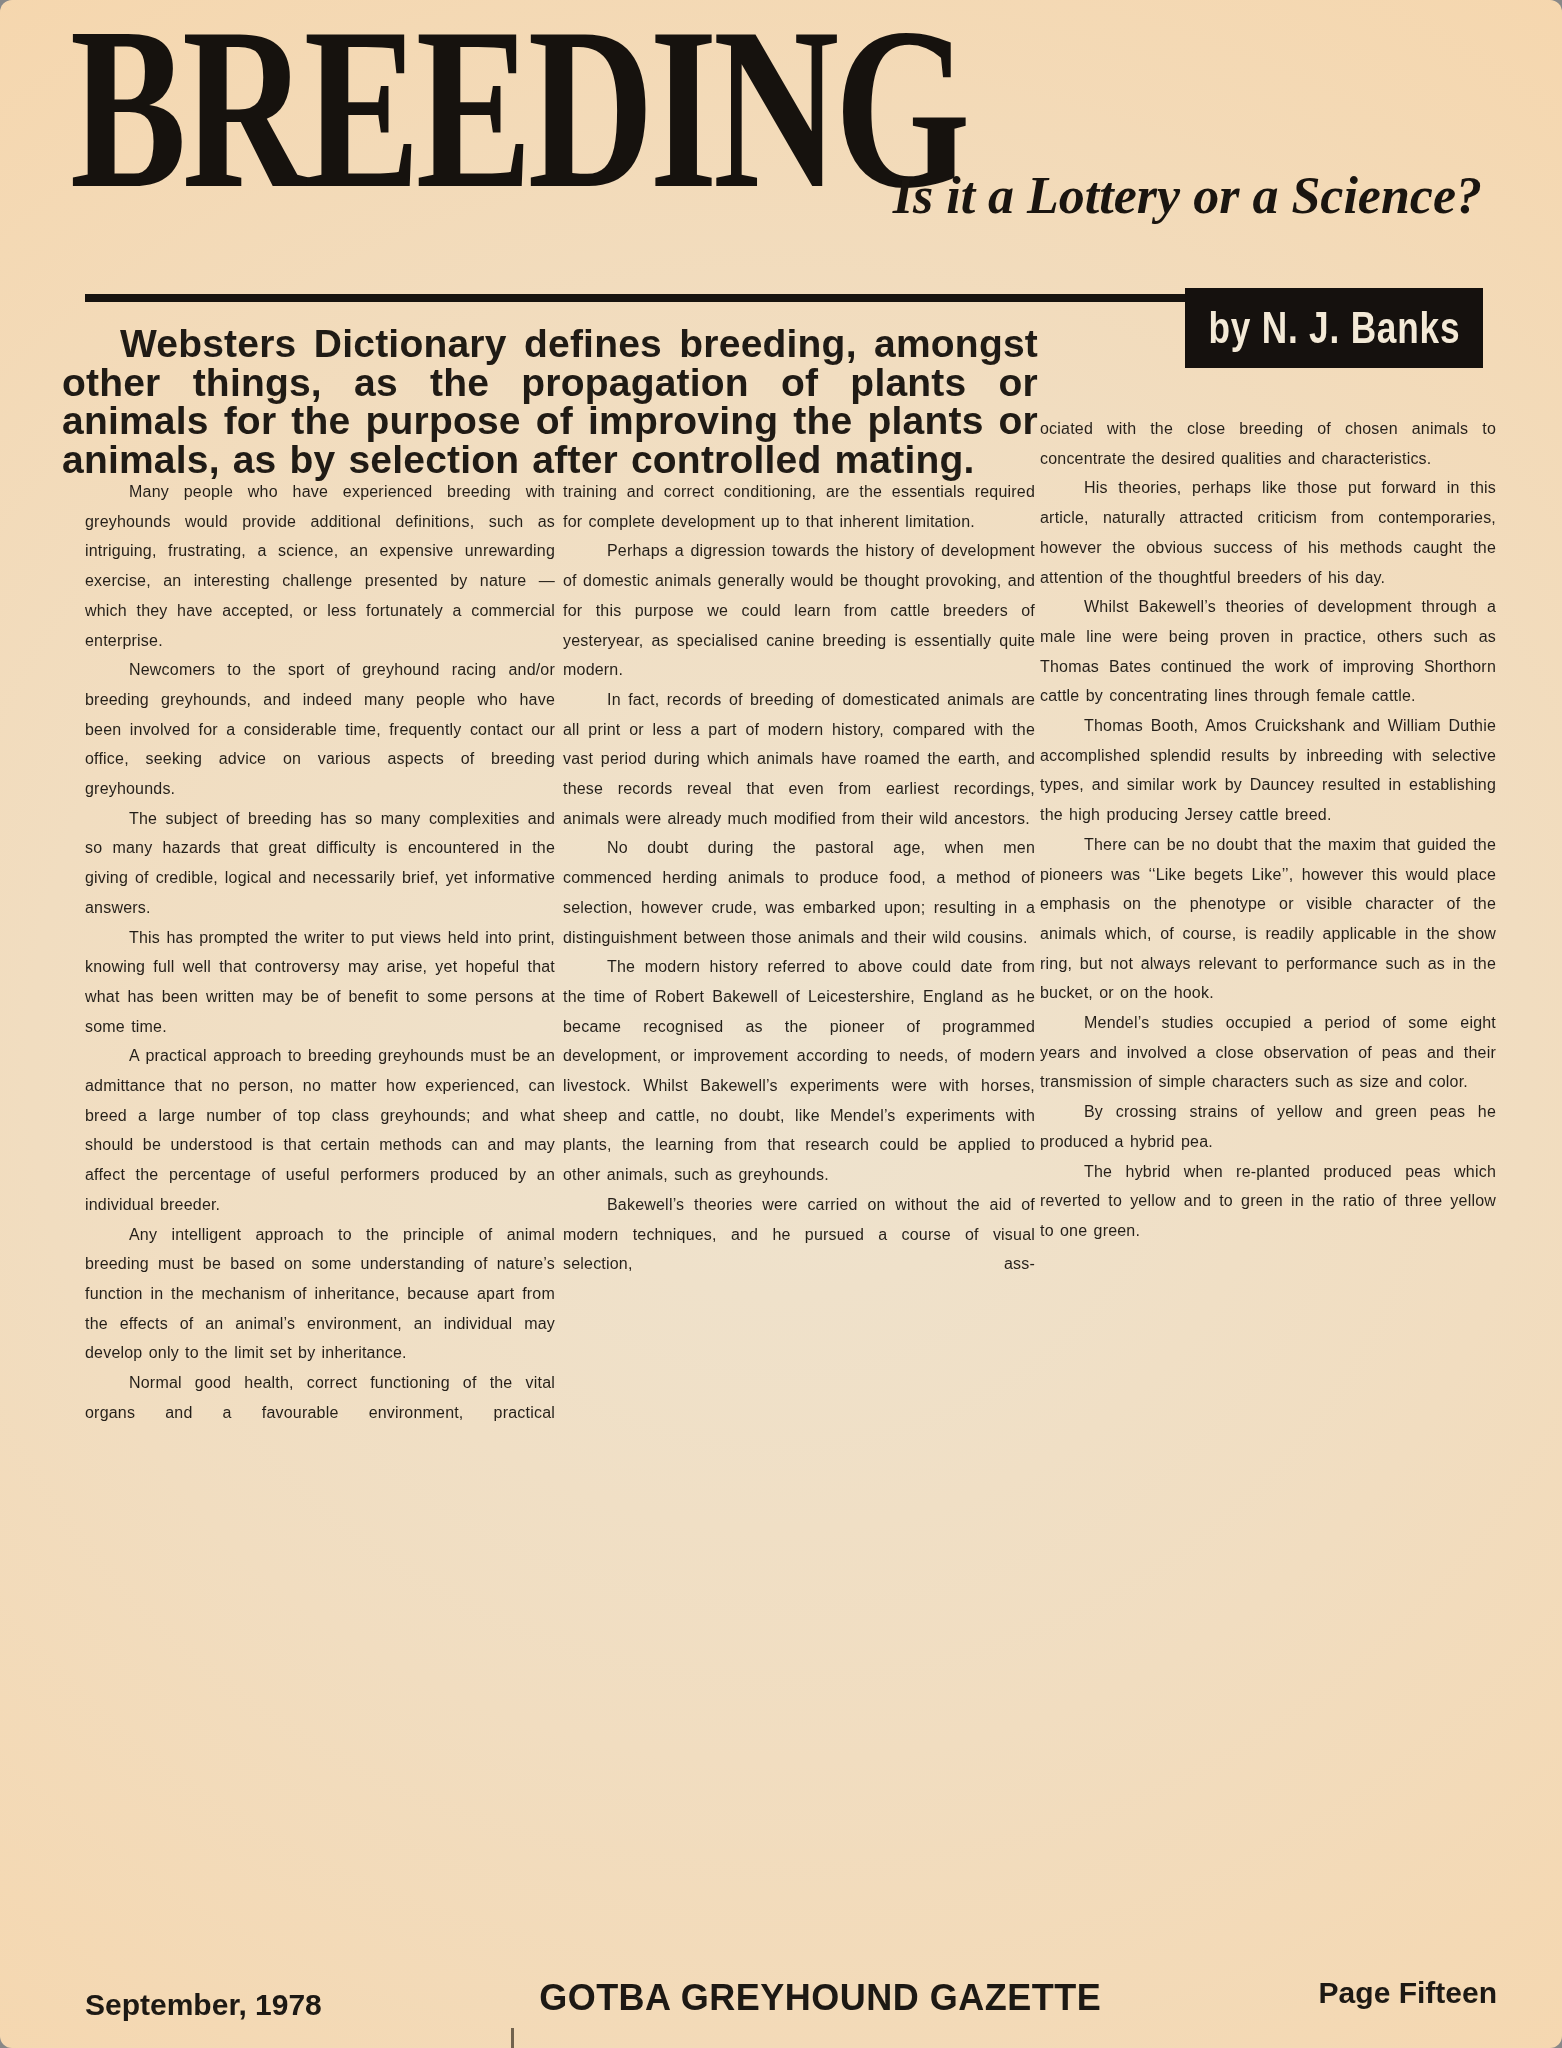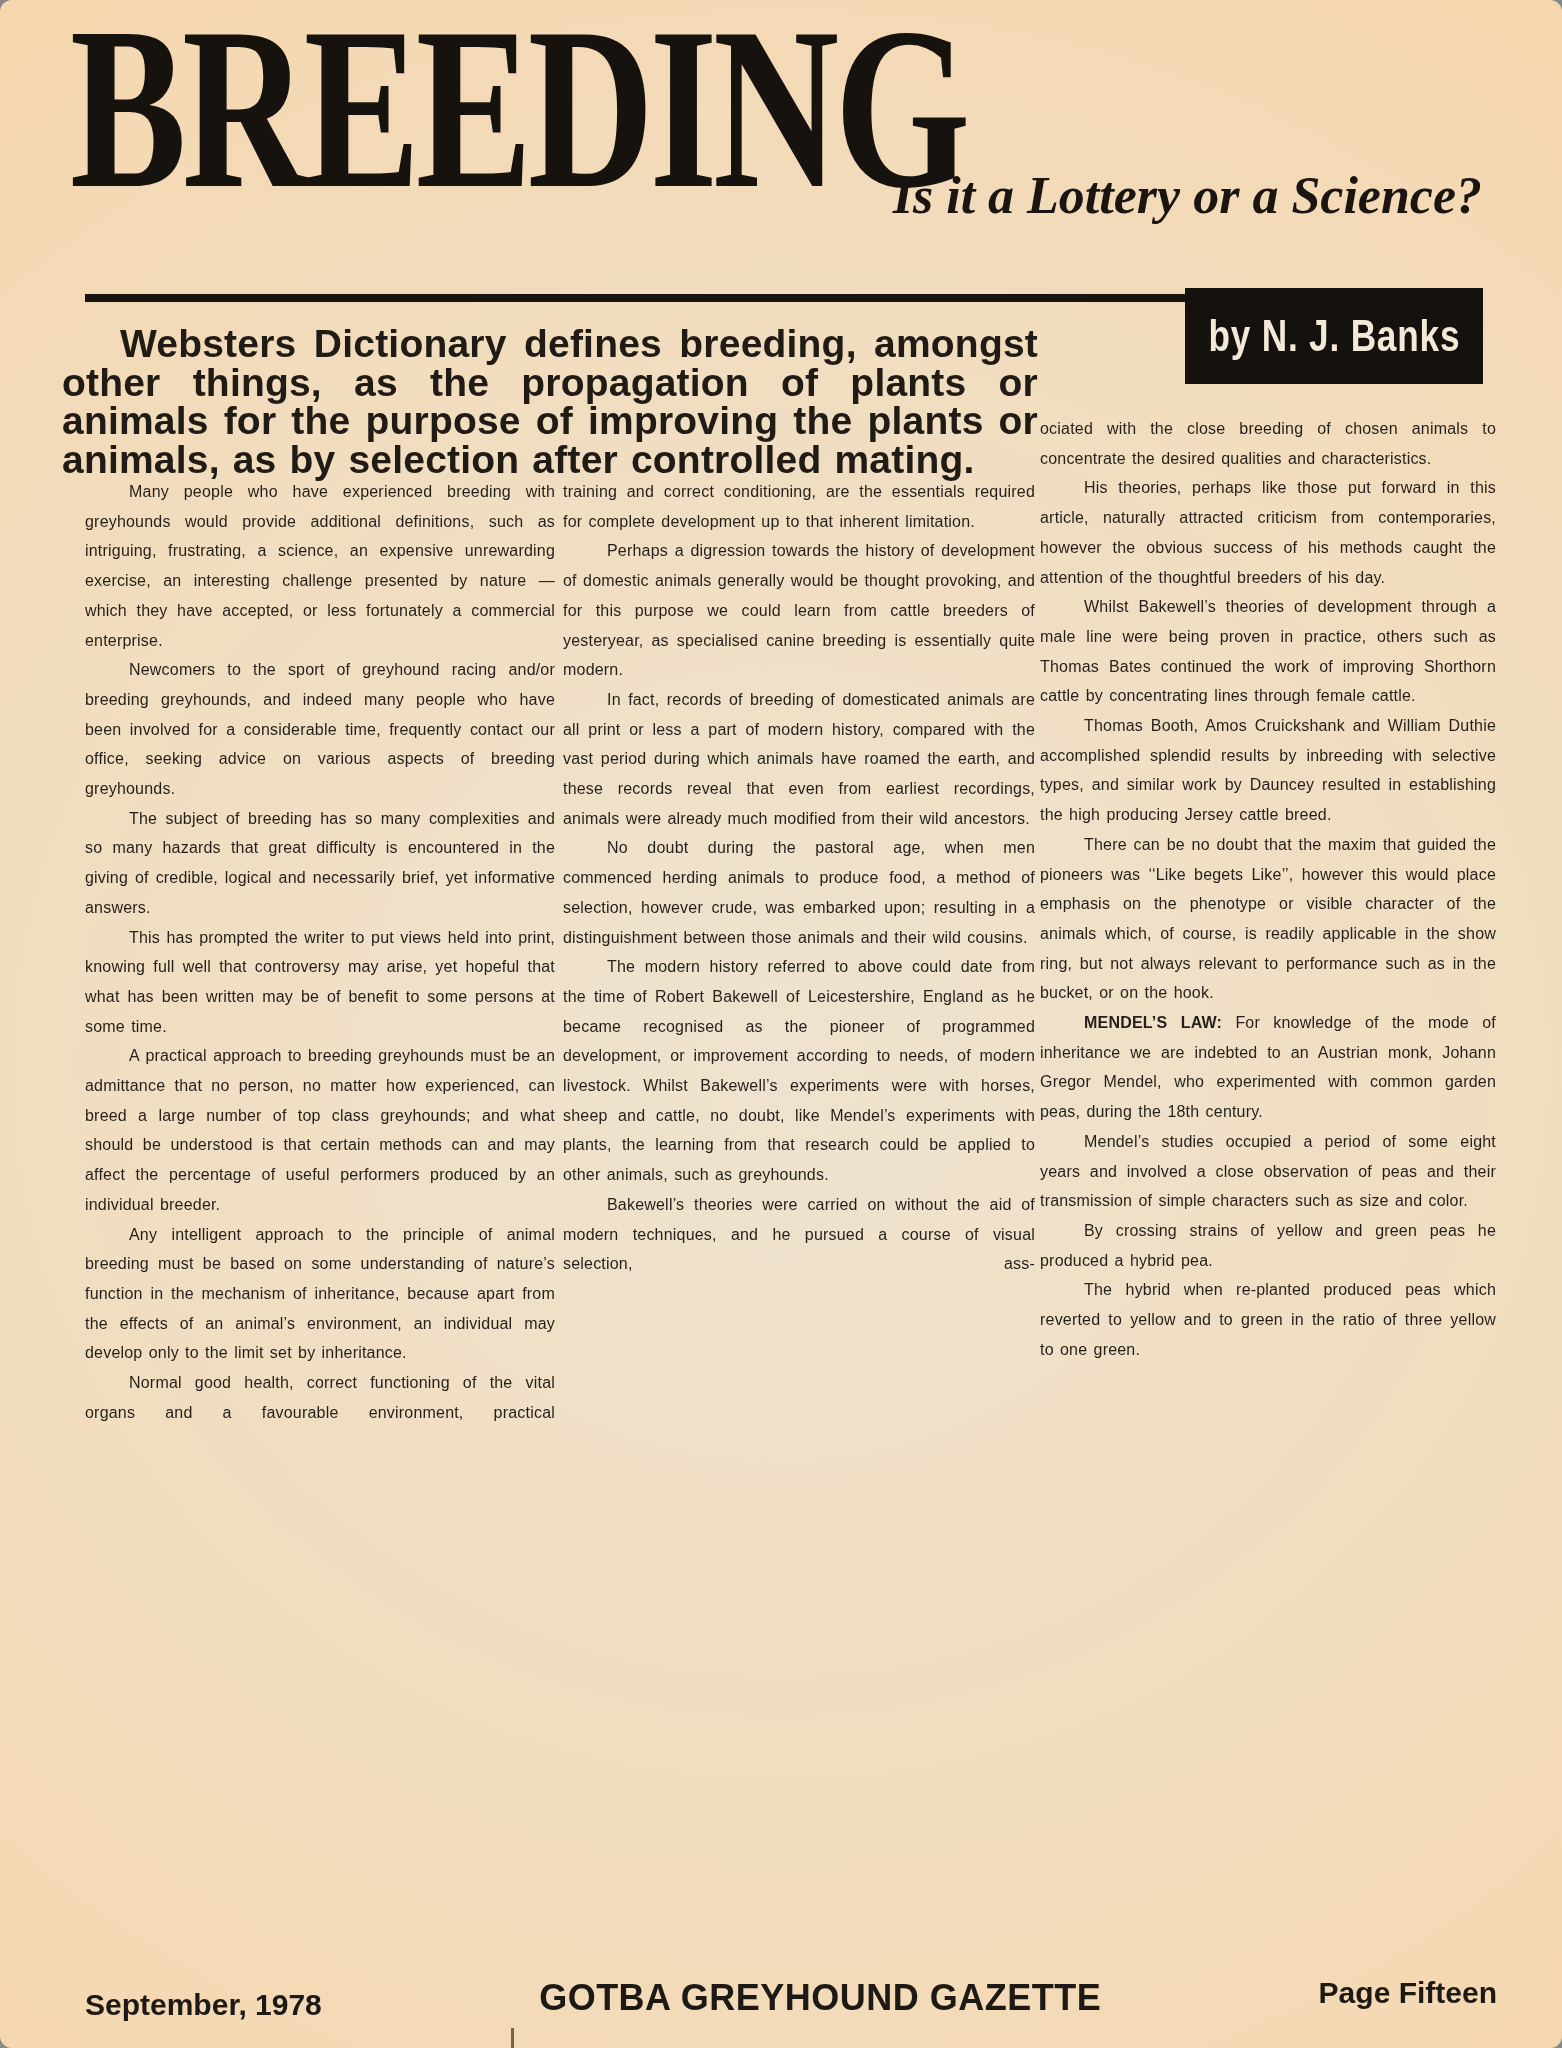--- a/index.html
+++ b/index.html
@@ -44,21 +44,21 @@
   }
   .title-rule {
     position: absolute;
     left: 85px; top: 294px;
     width: 1101px; height: 8px;
     background: #17130f;
   }
   .byline-box {
     position: absolute;
     left: 1185px; top: 288px;
-    width: 298px; height: 96px;
+    width: 298px; height: 80px;
     background: #15110e;
     display: flex; align-items: center; justify-content: center;
   }
   .byline-box span {
     font-size: 44px;
     font-weight: bold;
     letter-spacing: 1px;
     color: #f3e9d6;
     transform: scaleX(0.8);
     white-space: nowrap;
@@ -153,21 +153,20 @@
     <p>The modern history referred to above could date from the time of Robert Bakewell of Leicestershire, England as he became recognised as the pioneer of programmed development, or improvement according to needs, of modern livestock. Whilst Bakewell’s experiments were with horses, sheep and cattle, no doubt, like Mendel’s experiments with plants, the learning from that research could be applied to other animals, such as greyhounds.</p>
     <p class="runover">Bakewell’s theories were carried on without the aid of modern techniques, and he pursued a course of visual selection, ass-</p>
   </div>
 
   <div class="col" id="col3">
     <p class="no-indent">ociated with the close breeding of chosen animals to concentrate the desired qualities and characteristics.</p>
     <p>His theories, perhaps like those put forward in this article, naturally attracted criticism from contemporaries, however the obvious success of his methods caught the attention of the thoughtful breeders of his day.</p>
     <p>Whilst Bakewell’s theories of development through a male line were being proven in practice, others such as Thomas Bates continued the work of improving Shorthorn cattle by concentrating lines through female cattle.</p>
     <p>Thomas Booth, Amos Cruickshank and William Duthie accomplished splendid results by inbreeding with selective types, and similar work by Dauncey resulted in establishing the high producing Jersey cattle breed.</p>
     <p>There can be no doubt that the maxim that guided the pioneers was ‘‘Like begets Like’’, however this would place emphasis on the phenotype or visible character of the animals which, of course, is readily applicable in the show ring, but not always relevant to performance such as in the bucket, or on the hook.</p>
-    <p><span class="lead-in">MENDEL’S LAW:</span><span> For knowledge of the mode of inheritance we are indebted to an Austrian monk, Johann Gregor Mendel, who experimented with common garden peas, during the 18th century.</span></p>
     <p>Mendel’s studies occupied a period of some eight years and involved a close observation of peas and their transmission of simple characters such as size and color.</p>
     <p>By crossing strains of yellow and green peas he produced a hybrid pea.</p>
     <p>The hybrid when re-planted produced peas which reverted to yellow and to green in the ratio of three yellow to one green.</p>
   </div>
 
   <div class="footer">
     <span class="date">September, 1978</span>
     <span class="pub">GOTBA GREYHOUND GAZETTE</span>
     <span class="pageno">Page Fifteen</span>
   </div>

